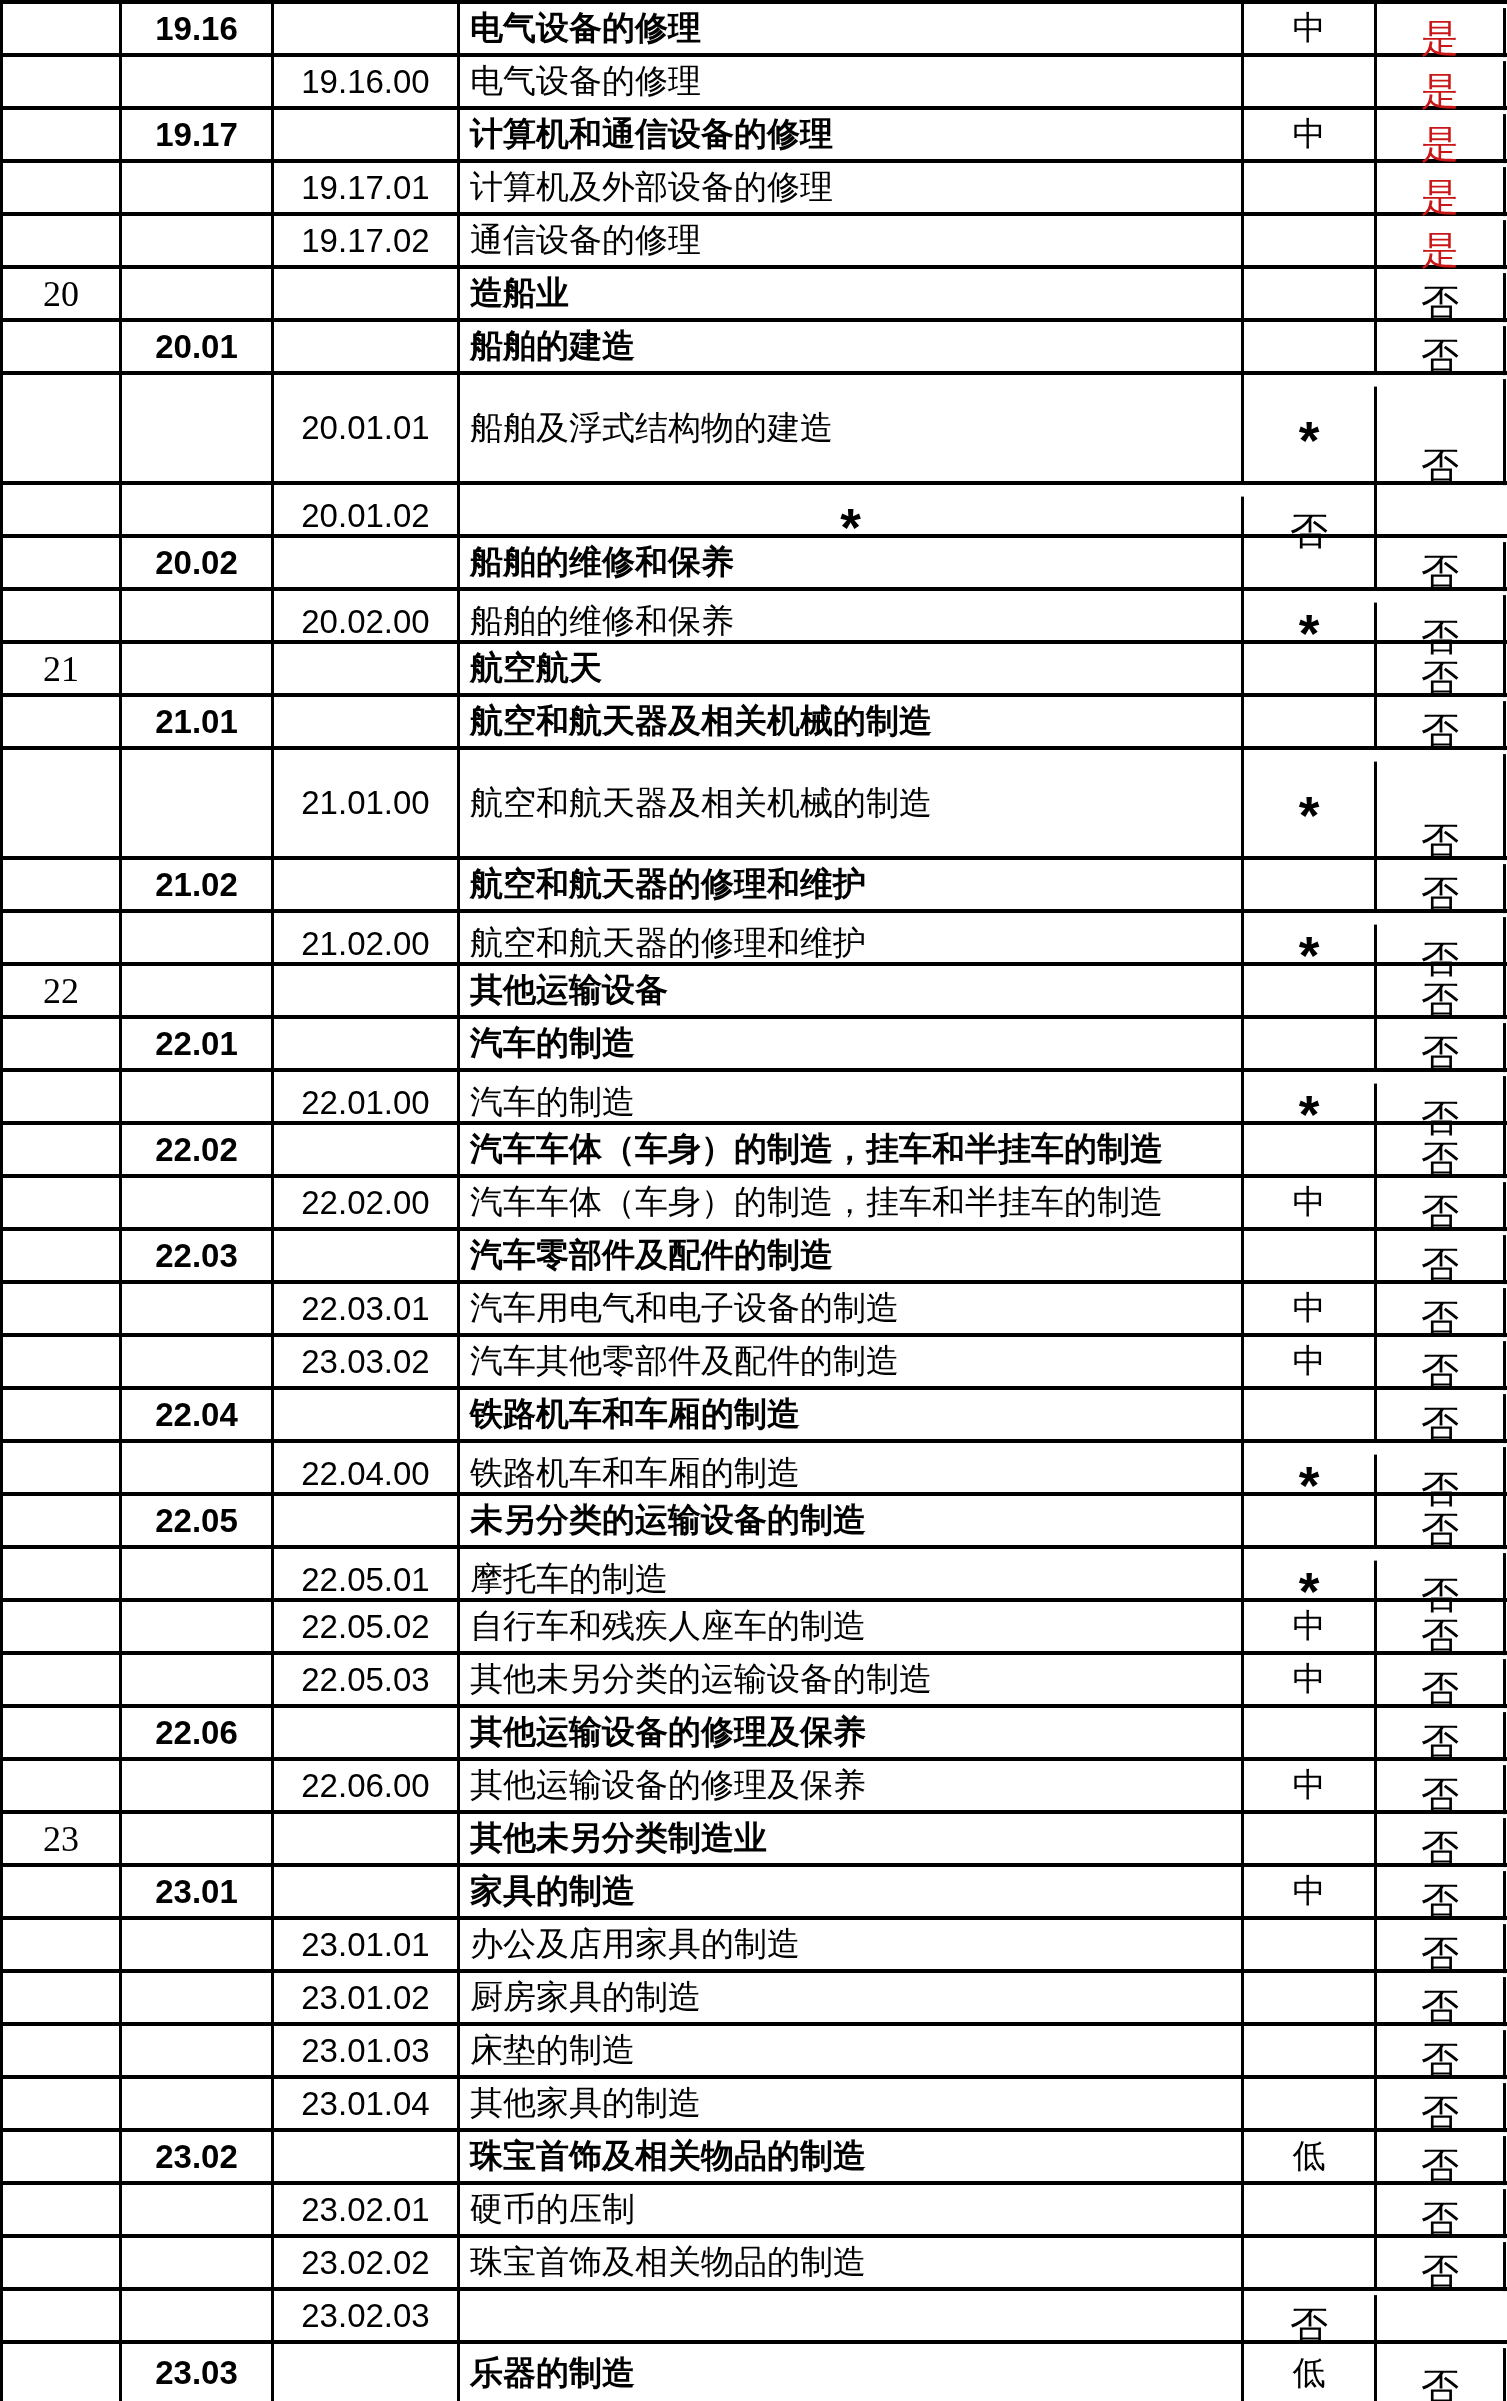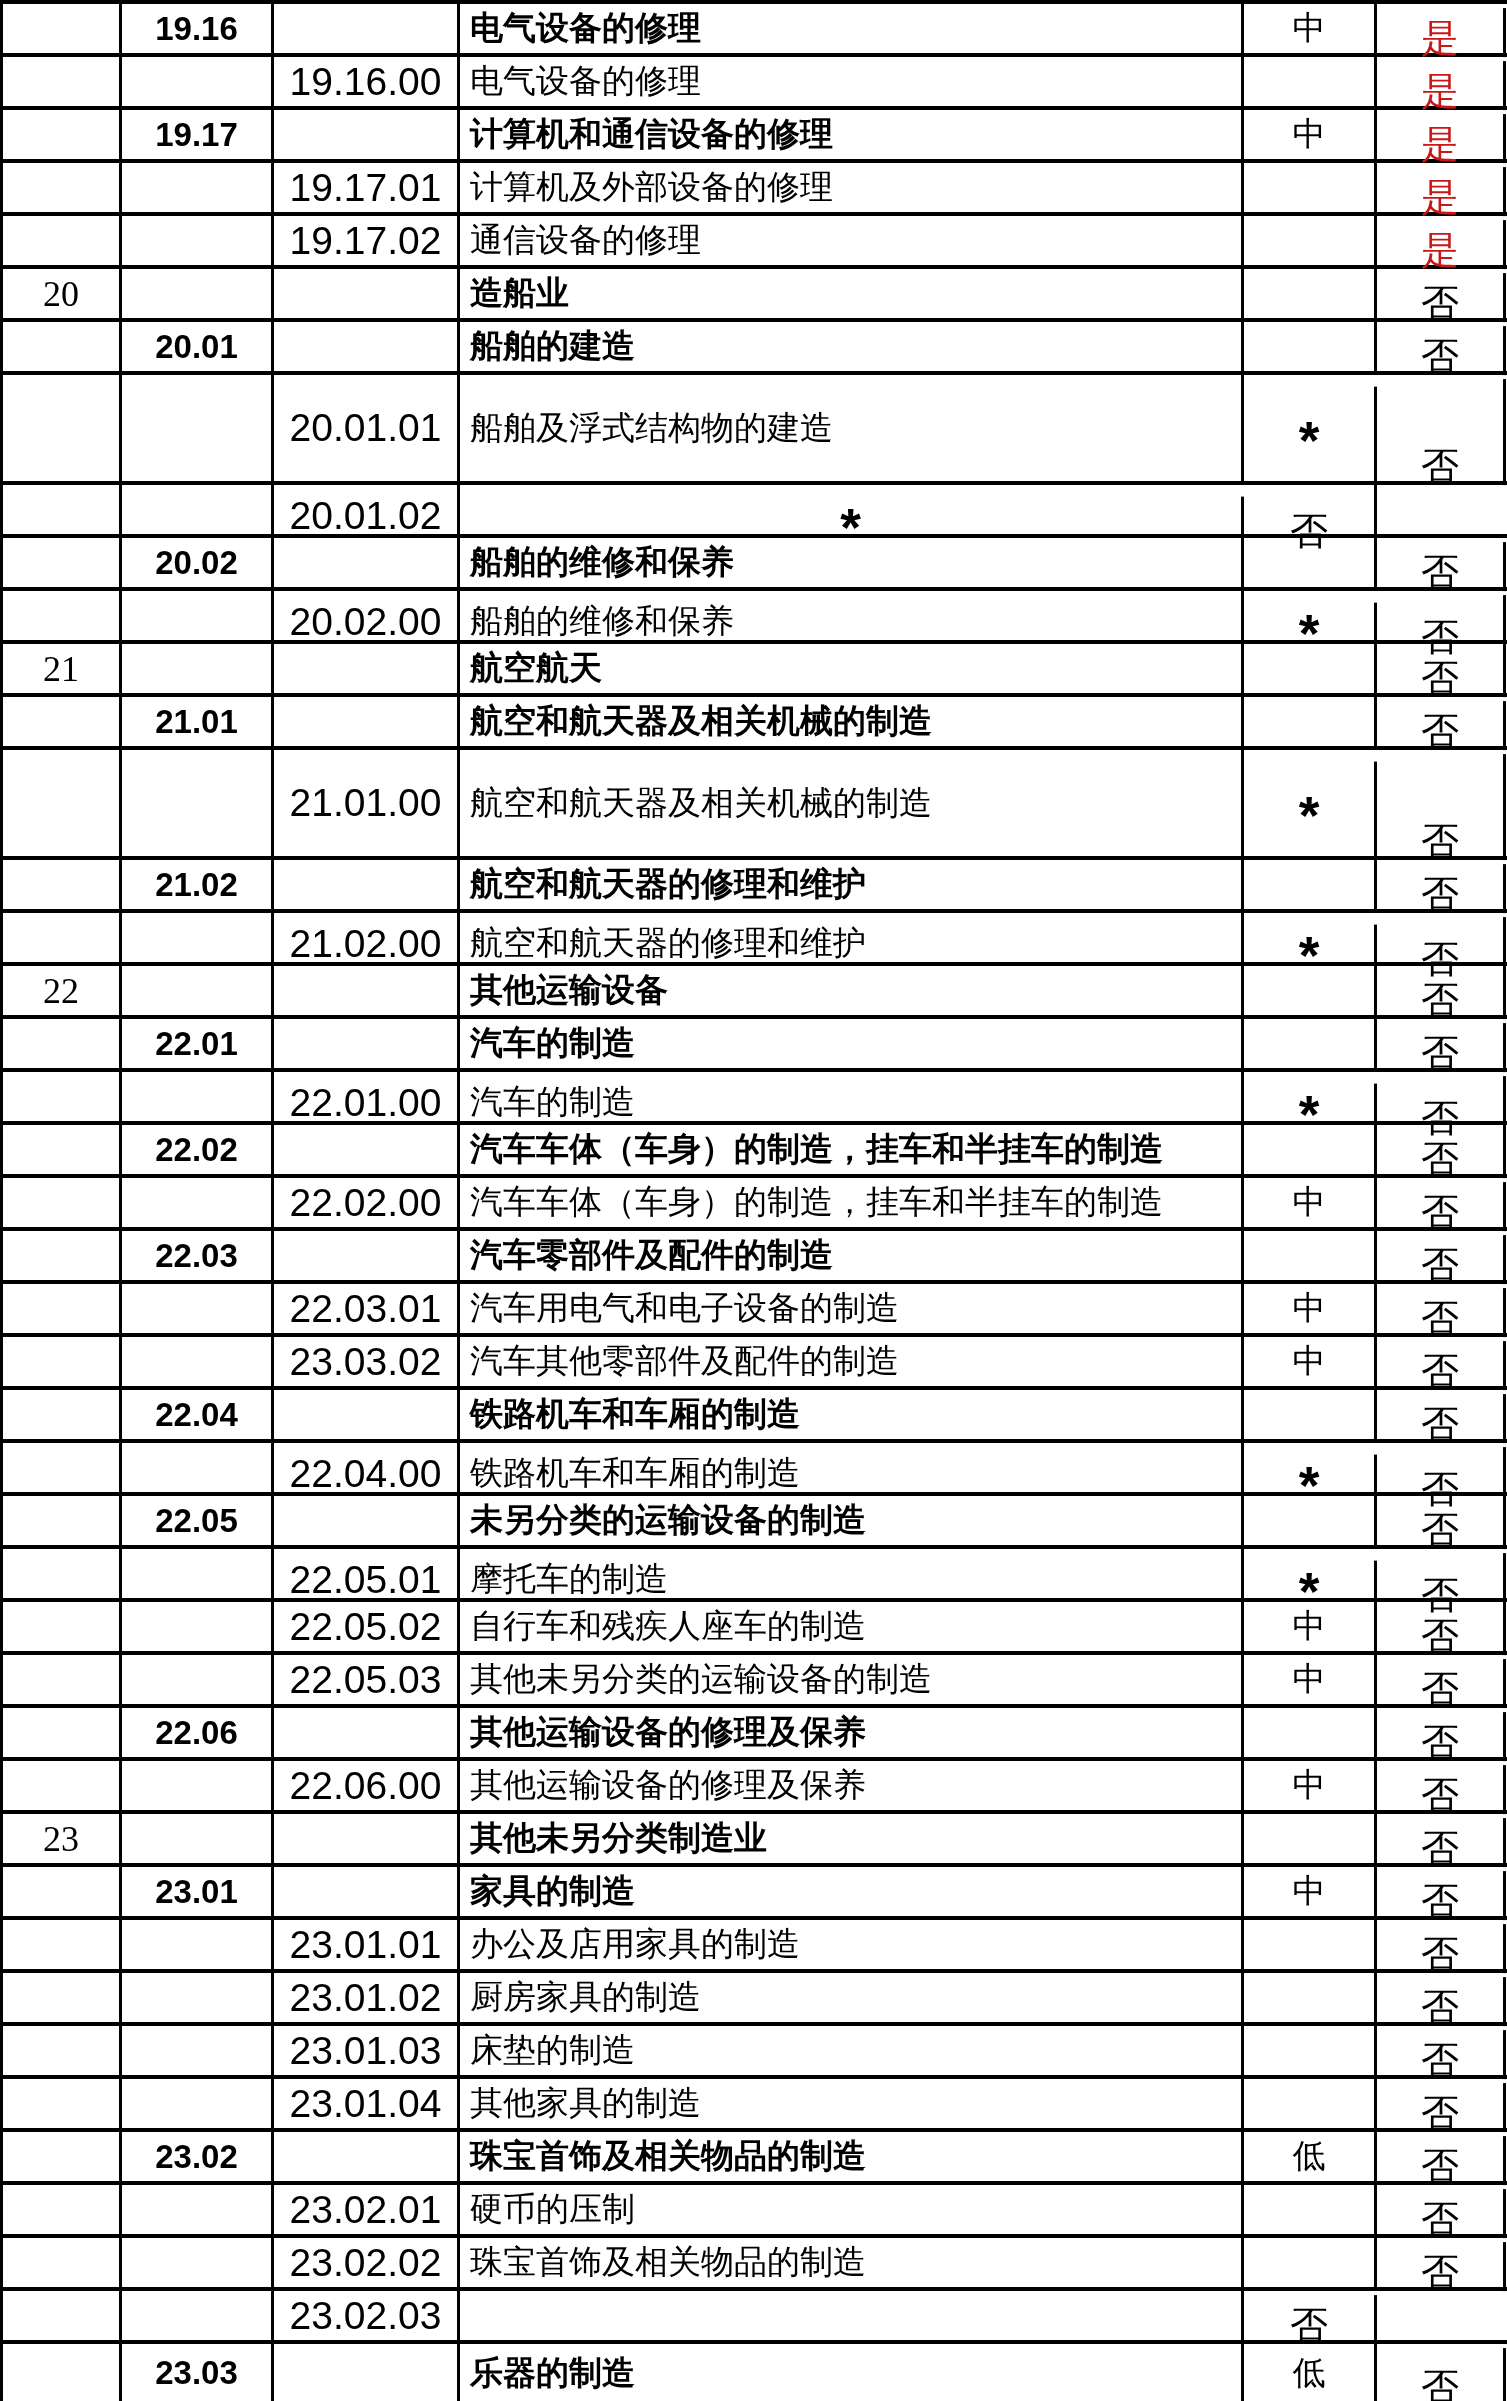--- a/index.html
+++ b/index.html
@@ -16,21 +16,21 @@
   }
   .row.tall{height:110px;}
   .row.last{height:62px;}
   .cell{
     border-right:3.3px solid #000;box-sizing:border-box;
     display:flex;align-items:center;justify-content:center;
     overflow:visible;white-space:nowrap;color:#000;
   }
   .c1{font-family:"Liberation Serif",serif;font-size:36px;}
   .c2{font-family:"Liberation Sans",sans-serif;font-weight:700;font-size:33px;}
-  .c3{font-family:"Liberation Sans",sans-serif;font-size:39px;}
+  .c3{font-family:"Liberation Sans",sans-serif;font-size:33px;}
   .desc{
     font-family:"Liberation Serif",serif;font-size:33px;
     justify-content:flex-start;padding-left:10px;text-align:center;
   }
   .row.bold .desc{font-weight:700;}
   .level{font-family:"Liberation Serif",serif;font-size:33px;}
   .level.star{
     font-family:"Liberation Sans",sans-serif;font-weight:700;font-size:53px;
     transform:translateY(11.6px);
   }

